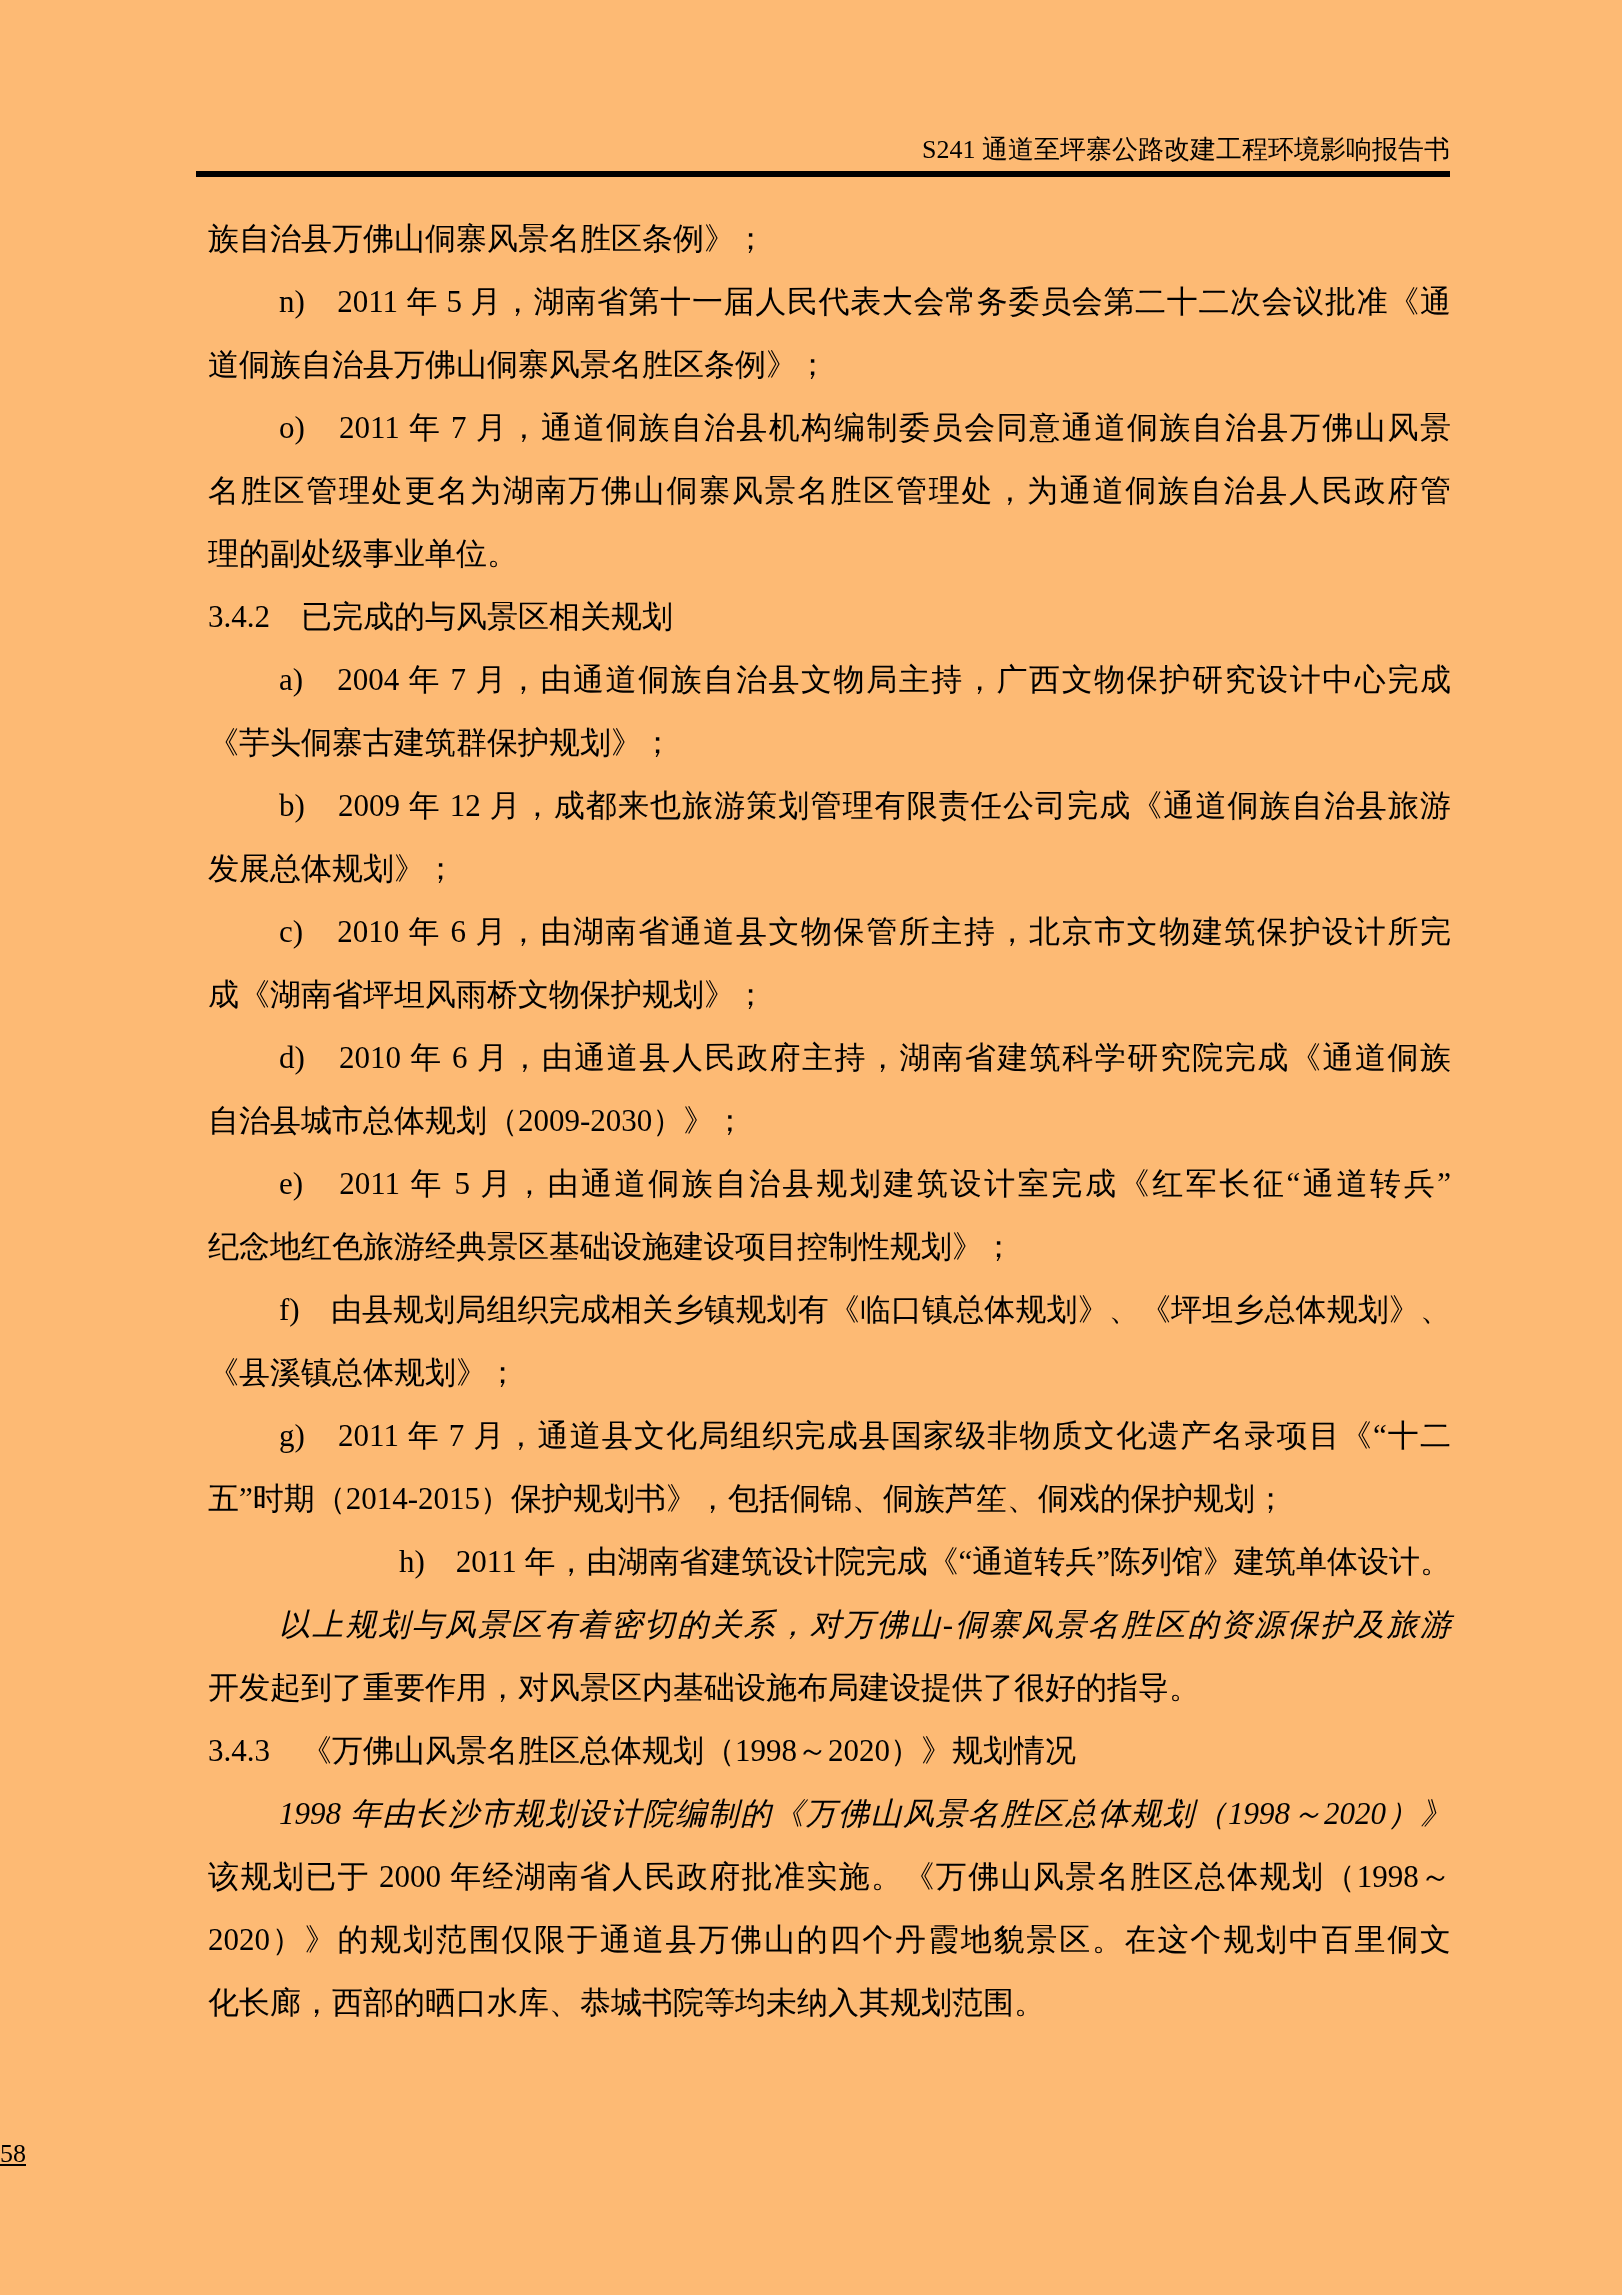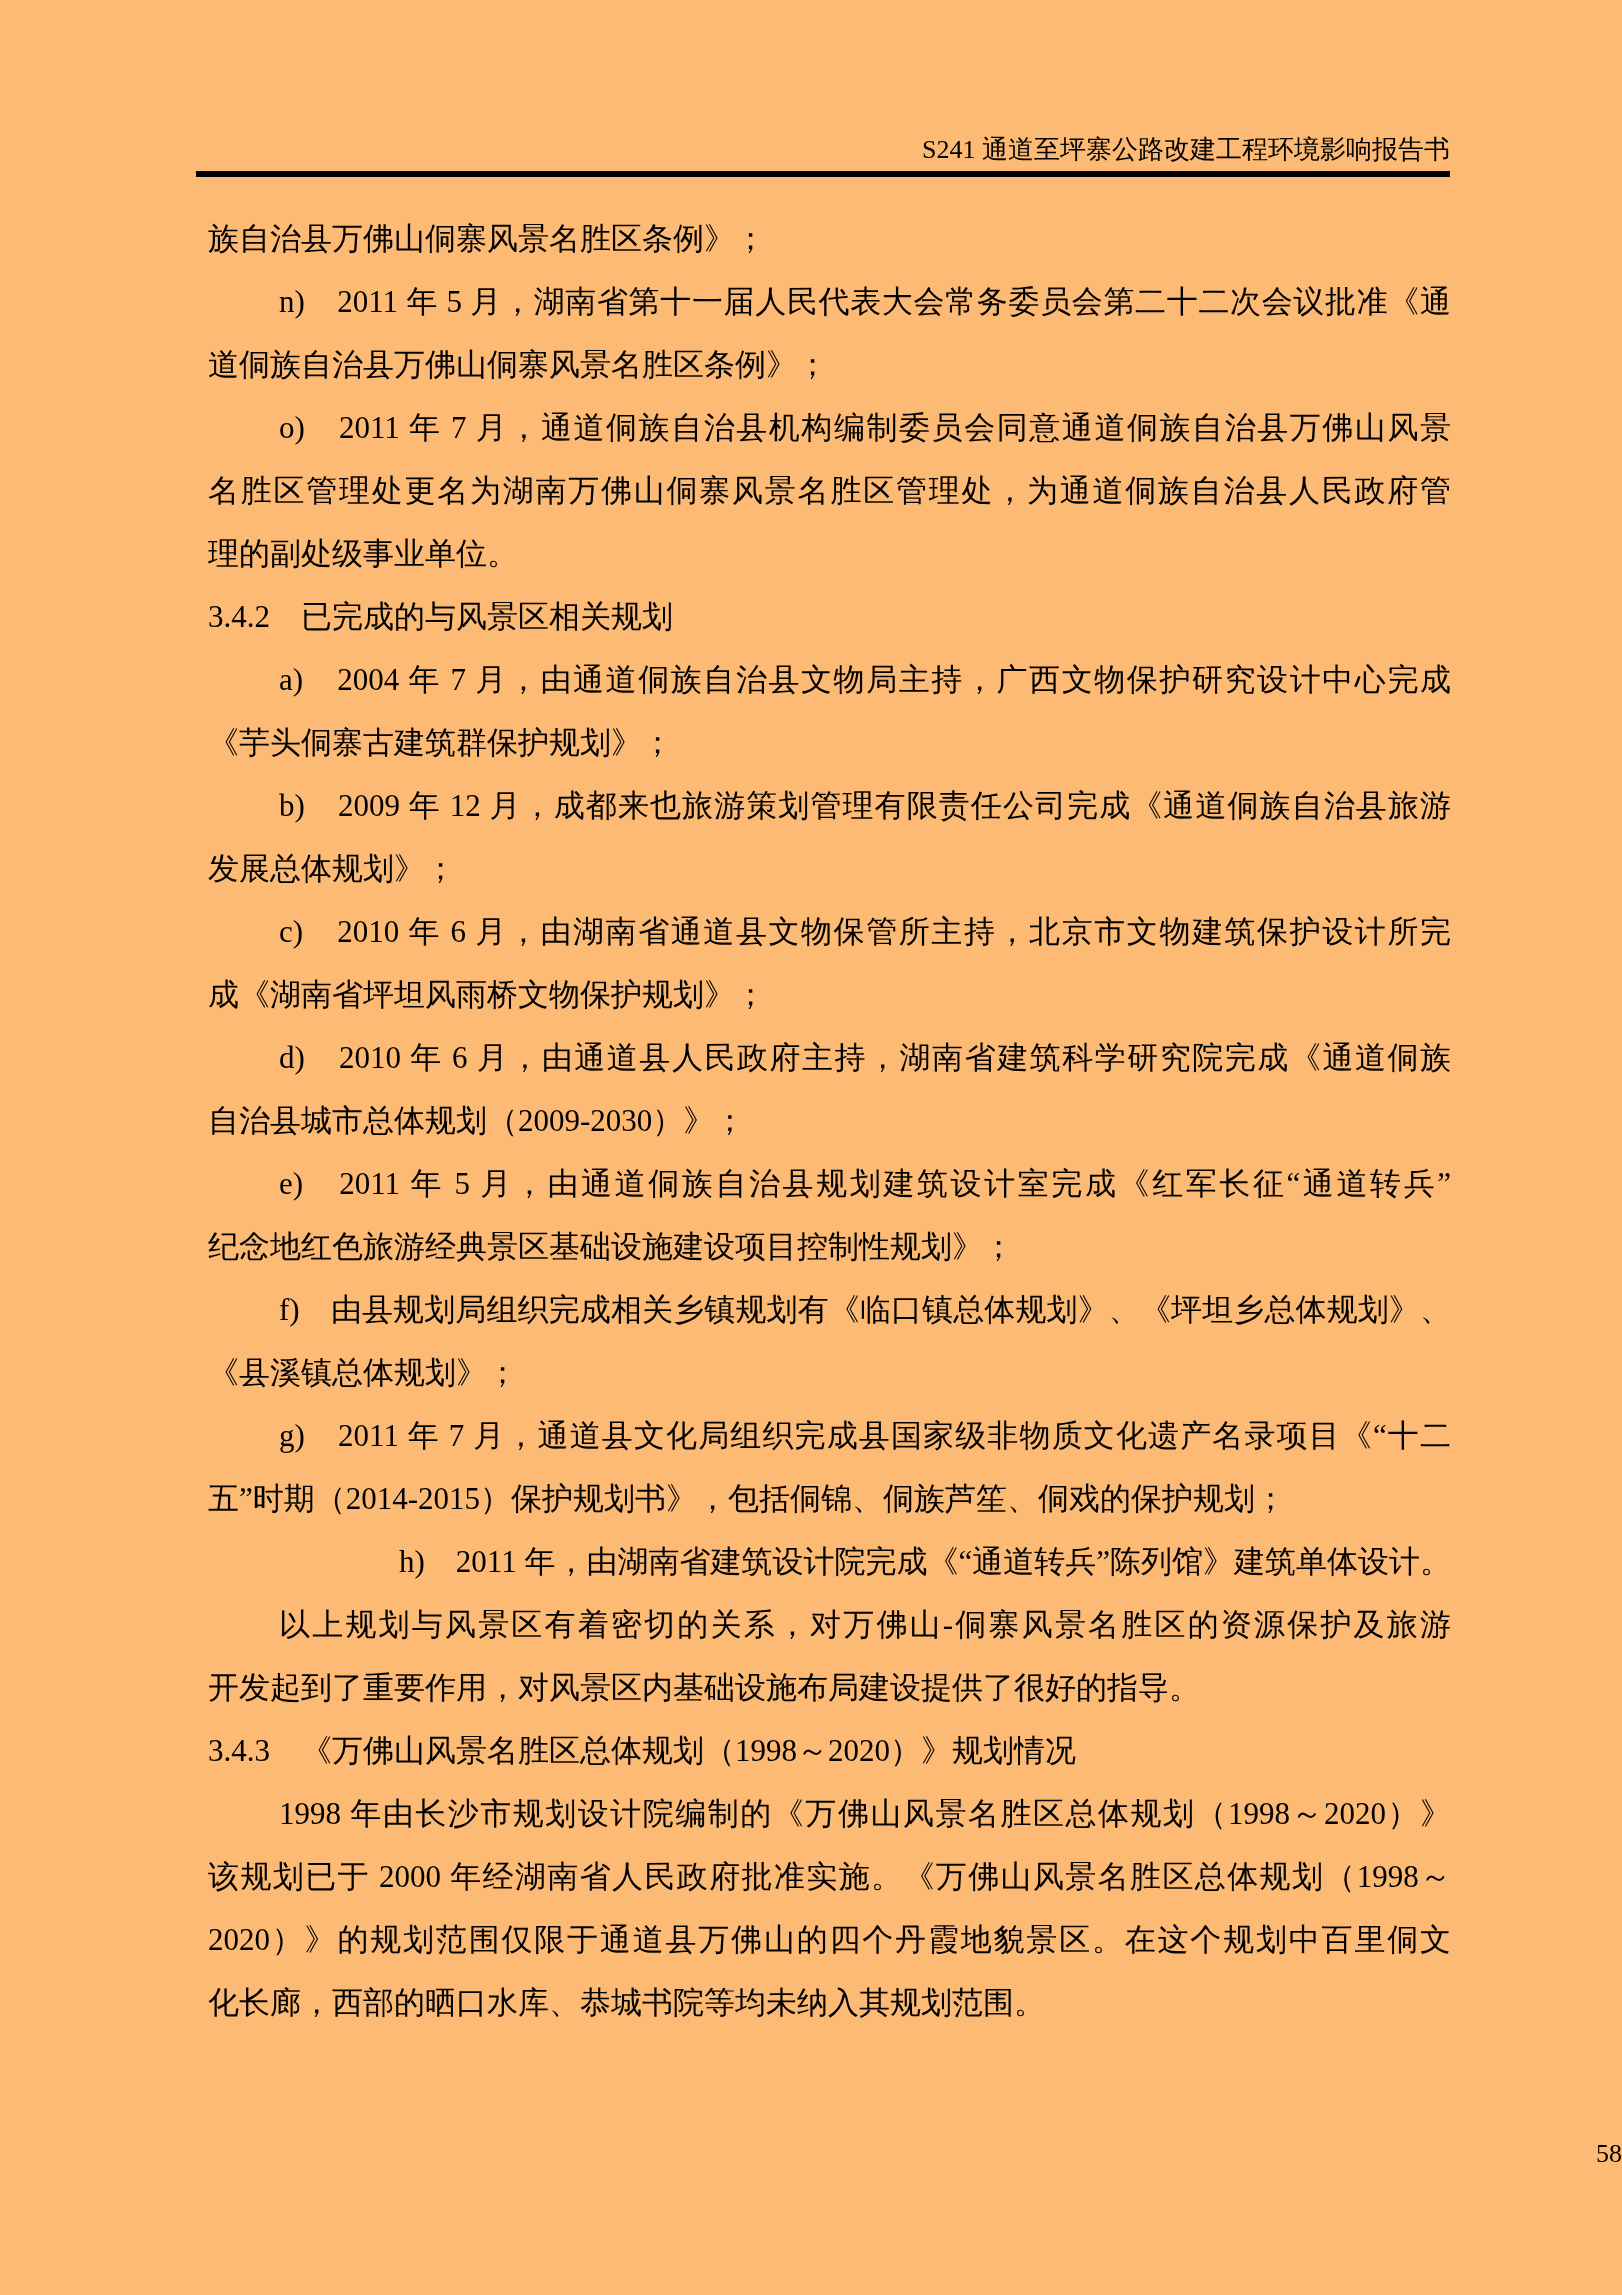--- a/index.html
+++ b/index.html
@@ -46,29 +46,30 @@
     height: 63px;
     line-height: 63px;
     white-space: nowrap;
     text-align: left;
   }
   .line.justify {
     text-align: justify;
     text-align-last: justify;
   }
   .line.indent-list { text-indent: 71px; text-align: right; }
-  .line.indent-para { text-indent: 71px; }
+  .line.indent-para { text-indent: 71px; font-style: italic; }
   .footer {
     position: absolute;
     top: 2135px;
     left: 0;
     width: 1622px;
-    text-align: right;
+    text-align: left;
     font-size: 26px;
     line-height: 37px;
+    text-decoration: underline;
   }
 </style>
 </head>
 <body>
 
 <div class="page">
 
   <div class="header">S241 通道至坪寨公路改建工程环境影响报告书</div>
 
   <div class="header-rule"></div>

